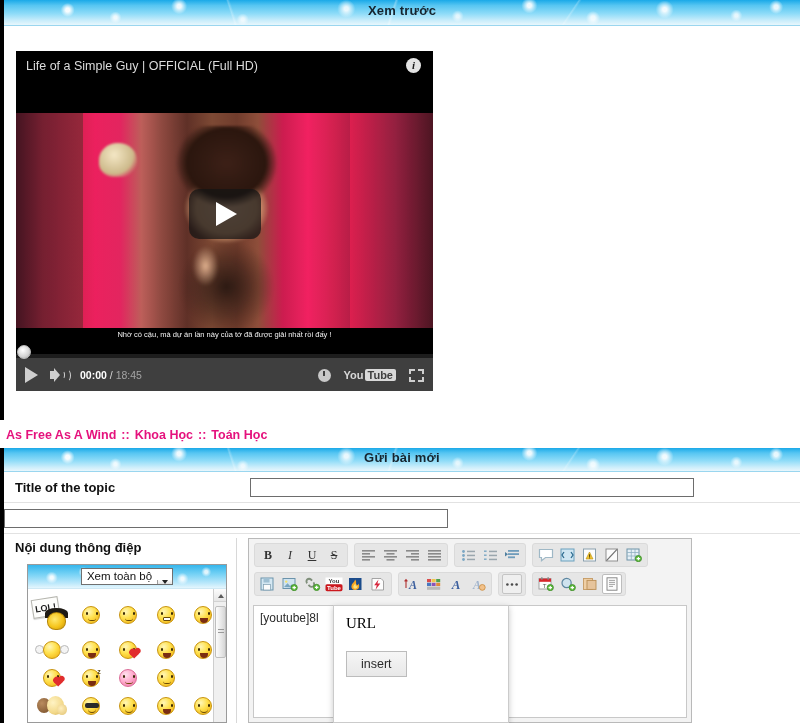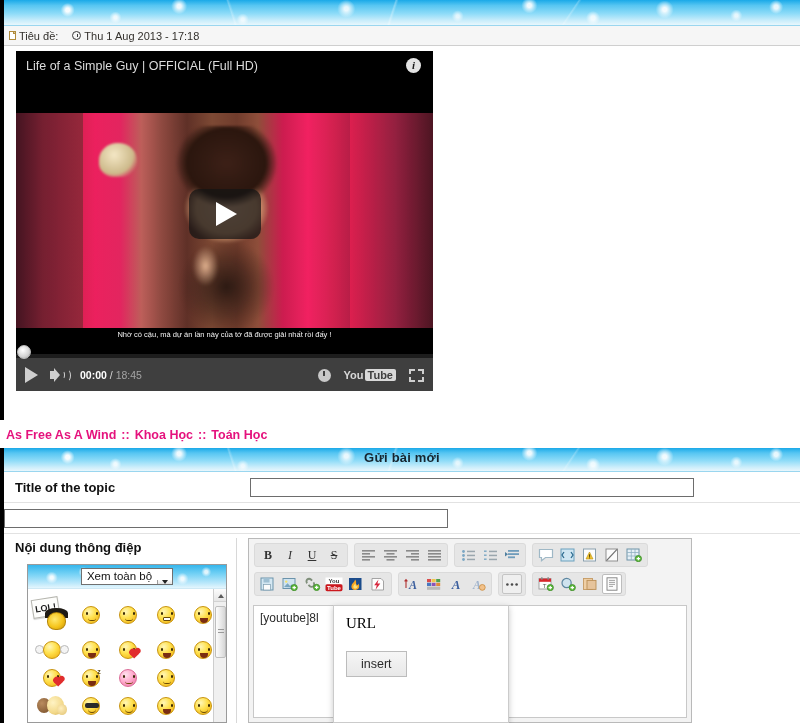--- a/index.html
+++ b/index.html
@@ -518,32 +518,23 @@
     background:#d8d8d8;
   }
 </style>
 </head>
 <body>
 
 <div id="preview-panel">
 
   <div class="sky-banner">
     <div class="sky-lines"></div>
-  </div>
-
-  <div class="meta-bar">
-    <span class="mi">
-      <span class="doc-glyph"></span>
-      <span>Tiêu đề:</span>
-    </span>
-    <span class="mi">
-      <span class="clock-glyph"></span>
-      <span>Thu 1 Aug 2013 - 17:18</span>
-    </span>
-  </div>
+    <div class="banner-title">Xem trước</div>
+  </div>
+
 
   <div id="yt-player">
     <div class="yt-video-area">
       <div class="yt-frame">
         <div class="curtain-l"></div>
         <div class="curtain-r"></div>
         <div class="lamp"></div>
       </div>
     </div>
 

